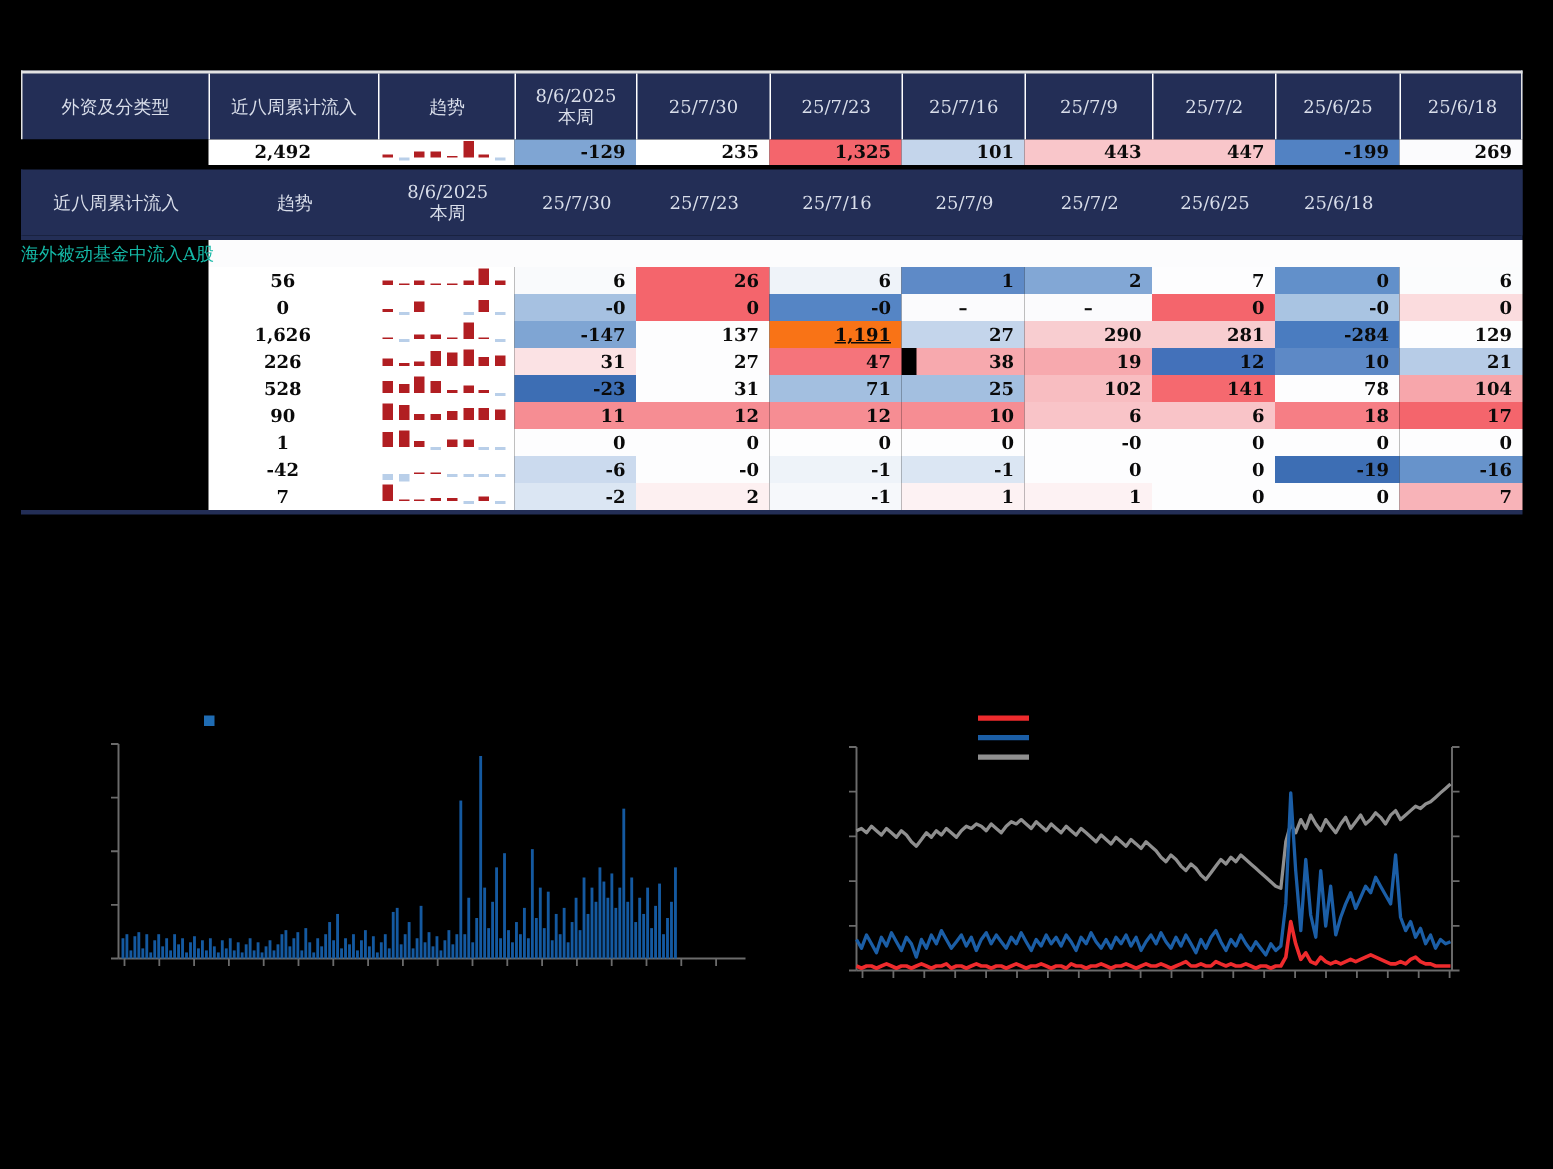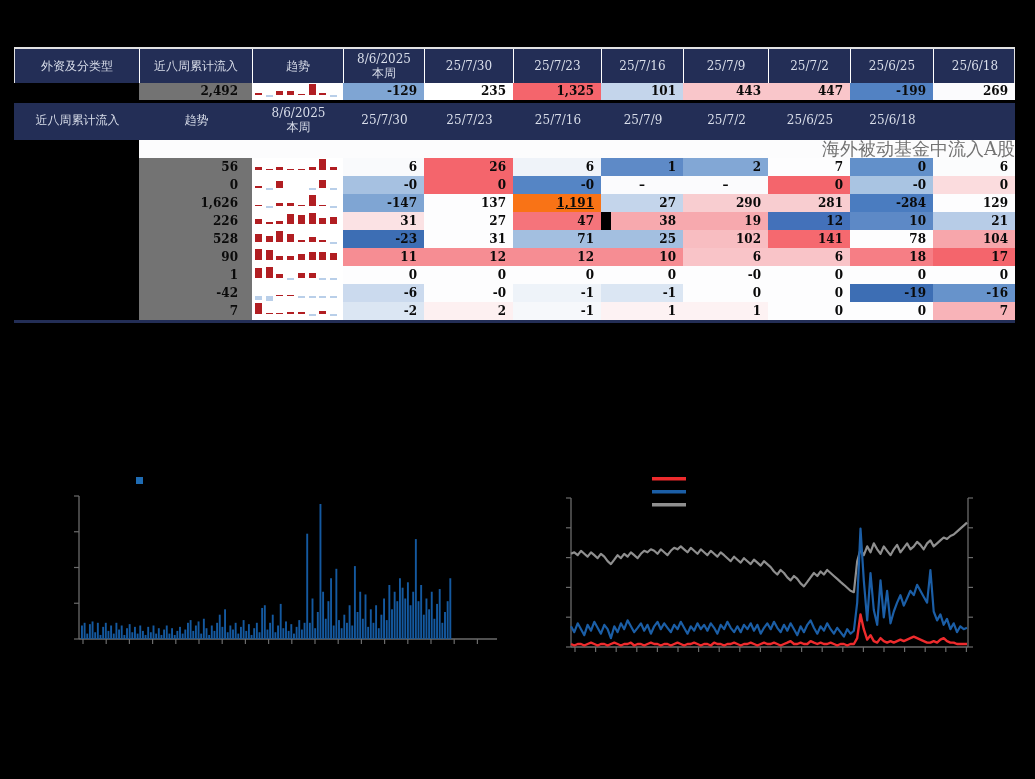--- a/index.html
+++ b/index.html
@@ -7,43 +7,43 @@
     width:1035px;height:779px;position:relative;overflow:hidden;
     background:#000000;
     font-family:"DejaVu Serif","Liberation Serif",serif;
   }
   
   .tbl{position:absolute;left:14px;top:47px;width:1001px;}
   .grid{display:grid;grid-template-columns:125px 113px 91px 81px 89px 88px 82px 85px 82px 83px 82px;}
   .hdr{background:#232E56;color:#D9DEEA;font-size:12px;}
   .hdr .cell{
     display:flex;align-items:center;justify-content:center;text-align:center;
-    white-space:pre-line;line-height:14px;height:34px;box-sizing:border-box;
+    white-space:pre-line;line-height:14px;height:44px;box-sizing:border-box;
   }
   .hdr1{border-top:2px solid #E2E2E2;border-left:1px solid #E2E2E2;border-right:1px solid #E2E2E2;}
   .hdr1 .cell{border-right:1px solid #FFFFFF;}
   .hdr1 .cell:last-child{border-right:none;}
   .hdr2{border-left:1px solid #232E56;border-right:1px solid #232E56;}
   .datarow .cell{
     height:18px;line-height:18px;box-sizing:border-box;font-size:12px;font-weight:bold;color:#0A0A0A;
     text-align:right;padding-right:7px;overflow:hidden;background:#FDFDFE;
   }
   .toprow .cell{height:17px;line-height:17px;}
   .datarow .c-label{background:#000000;padding:0;}
-  .datarow .c-cum{padding-right:14px;background:#737373;}
+  .datarow .c-cum{padding-right:14px;background:#ffffff;text-align:center;}
   .datarow .c-spark{background:#FFFFFF;padding:0 2px;}
   .datarow .c-dash{text-align:center;padding-right:0;}
   .gapblack{height:3px;background:#000000;}
   .navyline{height:3px;background:#232E56;}
   .sectionrow{position:relative;height:18px;}
   .sectionrow .blackpart{position:absolute;left:0;top:0;width:125px;height:18px;background:#000000;}
   .sectionrow .whitepart{position:absolute;left:125px;top:0;right:0;height:18px;background:#FCFCFD;}
   .sectionrow .title{
-    position:absolute;left:0;right:0;top:0;height:18px;line-height:18px;text-align:right;
-    color:#737373;font-size:18px;
+    position:absolute;left:0;right:0;top:0;height:18px;line-height:18px;text-align:left;
+    color:#14b8a6;font-size:12px;
   }
   .bottomline{height:3px;background:#232E56;}
   
   .spark{position:relative;width:86px;height:17px;margin-left:1px;}
   .spark .bar{position:absolute;width:7px;}
   
   .chart{position:absolute;}
   #chartL{left:60px;top:465px;width:445px;height:200px;}
   #chartR{left:555px;top:465px;width:445px;height:200px;}
 </style>

